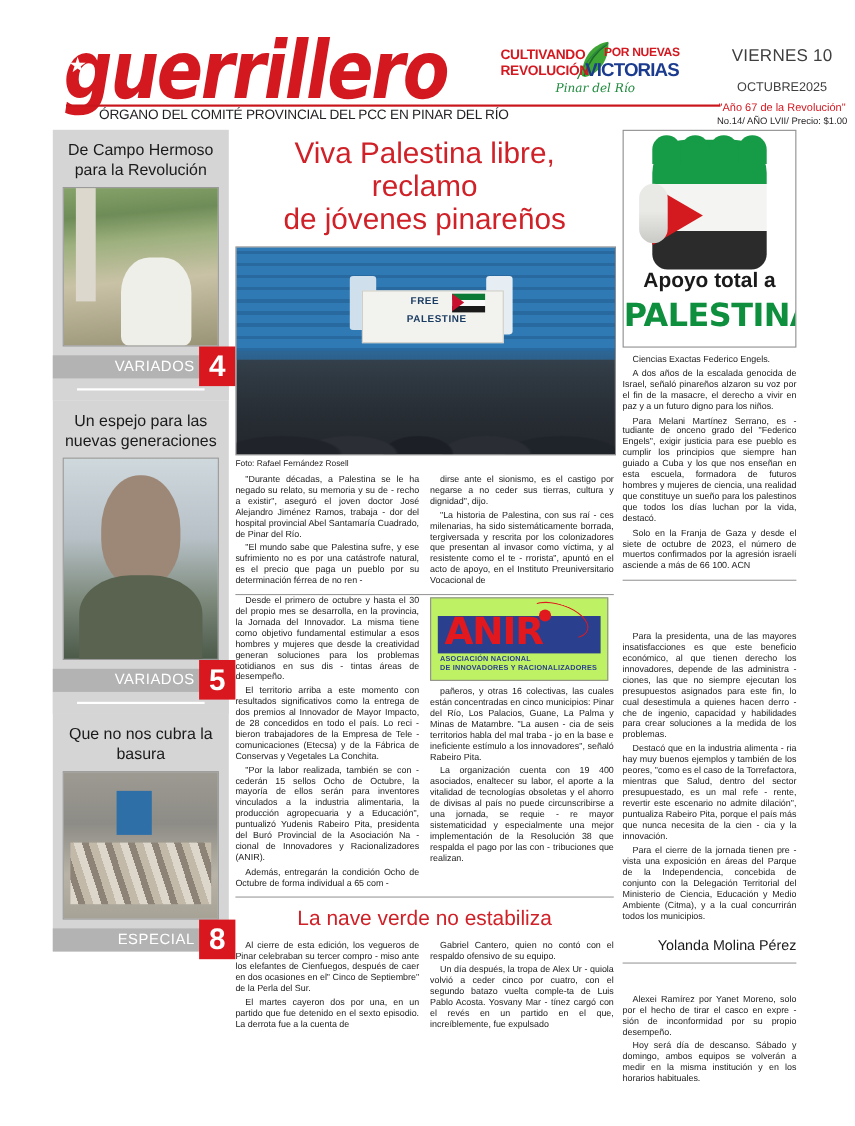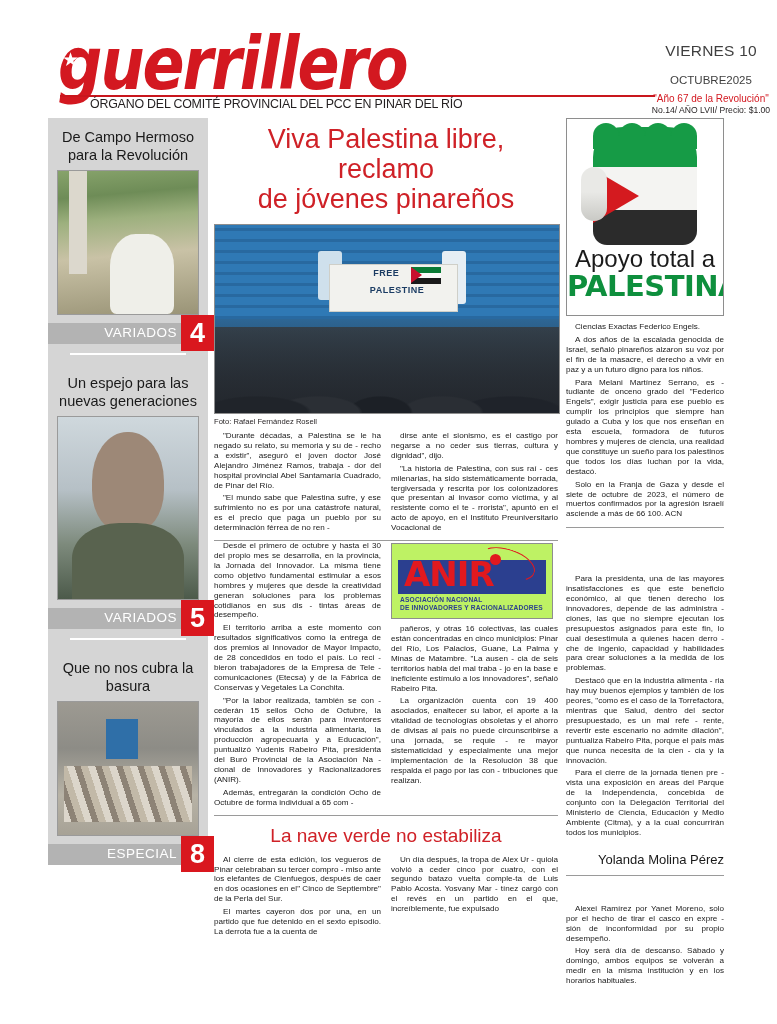--- a/index.html
+++ b/index.html
@@ -110,39 +110,51 @@
   .right{position:absolute;left:566px;top:118px;width:158px;}
   .pal-box{width:156px;height:196px;border:1px solid #8e8e8e;background:#fff;position:relative;overflow:hidden;}
   .fist{position:absolute;left:26px;top:8px;width:104px;height:118px;border-radius:30px 30px 14px 14px;
     background:linear-gradient(180deg,#169b46 0 34%,#f4f4f2 34% 70%,#2b2b2b 70% 100%);}
   .fist-knuckles{position:absolute;left:26px;top:4px;width:104px;height:26px;}
   .fist-knuckles i{position:absolute;top:0;width:26px;height:26px;border-radius:50% 50% 0 0;background:#169b46;display:block;}
   .fist-red{position:absolute;left:26px;top:50px;width:0;height:0;
     border-left:46px solid #d41a1f;border-top:27px solid transparent;border-bottom:27px solid transparent;}
   .fist-thumb{position:absolute;left:14px;top:48px;width:26px;height:54px;border-radius:16px;
     background:linear-gradient(180deg,#e9e9e6 0 46%,#c9c9c5 100%);}
-  .pal-t1{position:absolute;left:0;top:126px;width:100%;text-align:center;font-size:24px;font-weight:normal;color:#1a1a1a;}
+  .pal-t1{position:absolute;left:0;top:126px;width:100%;text-align:center;font-size:19px;font-weight:bold;color:#1a1a1a;}
   .pal-t2{position:absolute;left:0;top:150px;width:100%;text-align:center;font-size:29px;font-weight:bold;
     color:#0e8f3d;letter-spacing:-0.5px;font-family:"DejaVu Sans",sans-serif;}
   .rightrule{height:1px;background:#9a9a9a;margin:8px 0 6px 0;}
   .byline{text-align:right;font-size:13px;color:#1a1a1a;padding-top:4px;margin-top:10px;}
 </style>
 </head>
 <body>
 
 <div class="page">
 
   <div class="masthead">
     <div class="logo-wrap">
       <div class="logo-text">guerrillero</div>
       <div class="star-glyph">★</div>
     </div>
     <div class="logo-rule"></div>
     <div class="subtitle">ÓRGANO DEL COMITÉ PROVINCIAL DEL PCC EN PINAR DEL RÍO</div>
 
+    <div class="slogan">
+      <svg class="leaf" viewBox="0 0 34 36">
+        <path d="M6 33 C6 16 16 4 30 2 C31 18 22 31 9 34 Z" fill="#3fa535"></path>
+        <path d="M8 33 C12 20 20 10 29 4" stroke="#1d6b2a" stroke-width="1.4" fill="none"></path>
+        <path d="M2 36 C8 22 18 10 30 3" stroke="#2b8a3e" stroke-width="1.2" fill="none"></path>
+      </svg>
+      <div class="sl-row1">CULTIVANDO</div>
+      <div class="sl-row2">REVOLUCIÓN</div>
+      <div class="sl-new">POR NUEVAS</div>
+      <div class="sl-vic">VICTORIAS</div>
+      <div class="sl-pdr">Pinar del Río</div>
+    </div>
 
     <div class="dateblock">
       <div class="d-1">VIERNES 10</div>
       <div class="d-2">OCTUBRE2025</div>
       <div class="d-3">"Año 67 de la Revolución"</div>
       <div class="d-4">No.14/ AÑO LVII/ Precio: $1.00</div>
     </div>
   </div>
 
   <div class="sidebar">
@@ -240,20 +252,21 @@
     <div class="hr-main"></div>
 
     <div class="sect-title red">La nave verde no estabiliza</div>
 
     <div class="cols2">
       <div class="col">
         <p class="body">Al cierre de esta edición, los vegueros de Pinar celebraban su tercer compro - miso ante los elefantes de Cienfuegos, después de caer en dos ocasiones en el" Cinco de Septiembre" de la Perla del Sur.</p>
         <p class="body">El martes cayeron dos por una, en un partido que fue detenido en el sexto episodio. La derrota fue a la cuenta de</p>
       </div>
       <div class="col">
+        <p class="body">Gabriel Cantero, quien no contó con el respaldo ofensivo de su equipo.</p>
         <p class="body">Un día después, la tropa de Alex Ur - quiola volvió a ceder cinco por cuatro, con el segundo batazo vuelta comple-ta de Luis Pablo Acosta. Yosvany Mar - tínez cargó con el revés en un partido en el que, increíblemente, fue expulsado</p>
       </div>
     </div>
   </div>
 
   <div class="right">
 
     <div class="pal-box">
       <div class="fist"></div>
       <div class="fist-knuckles">

